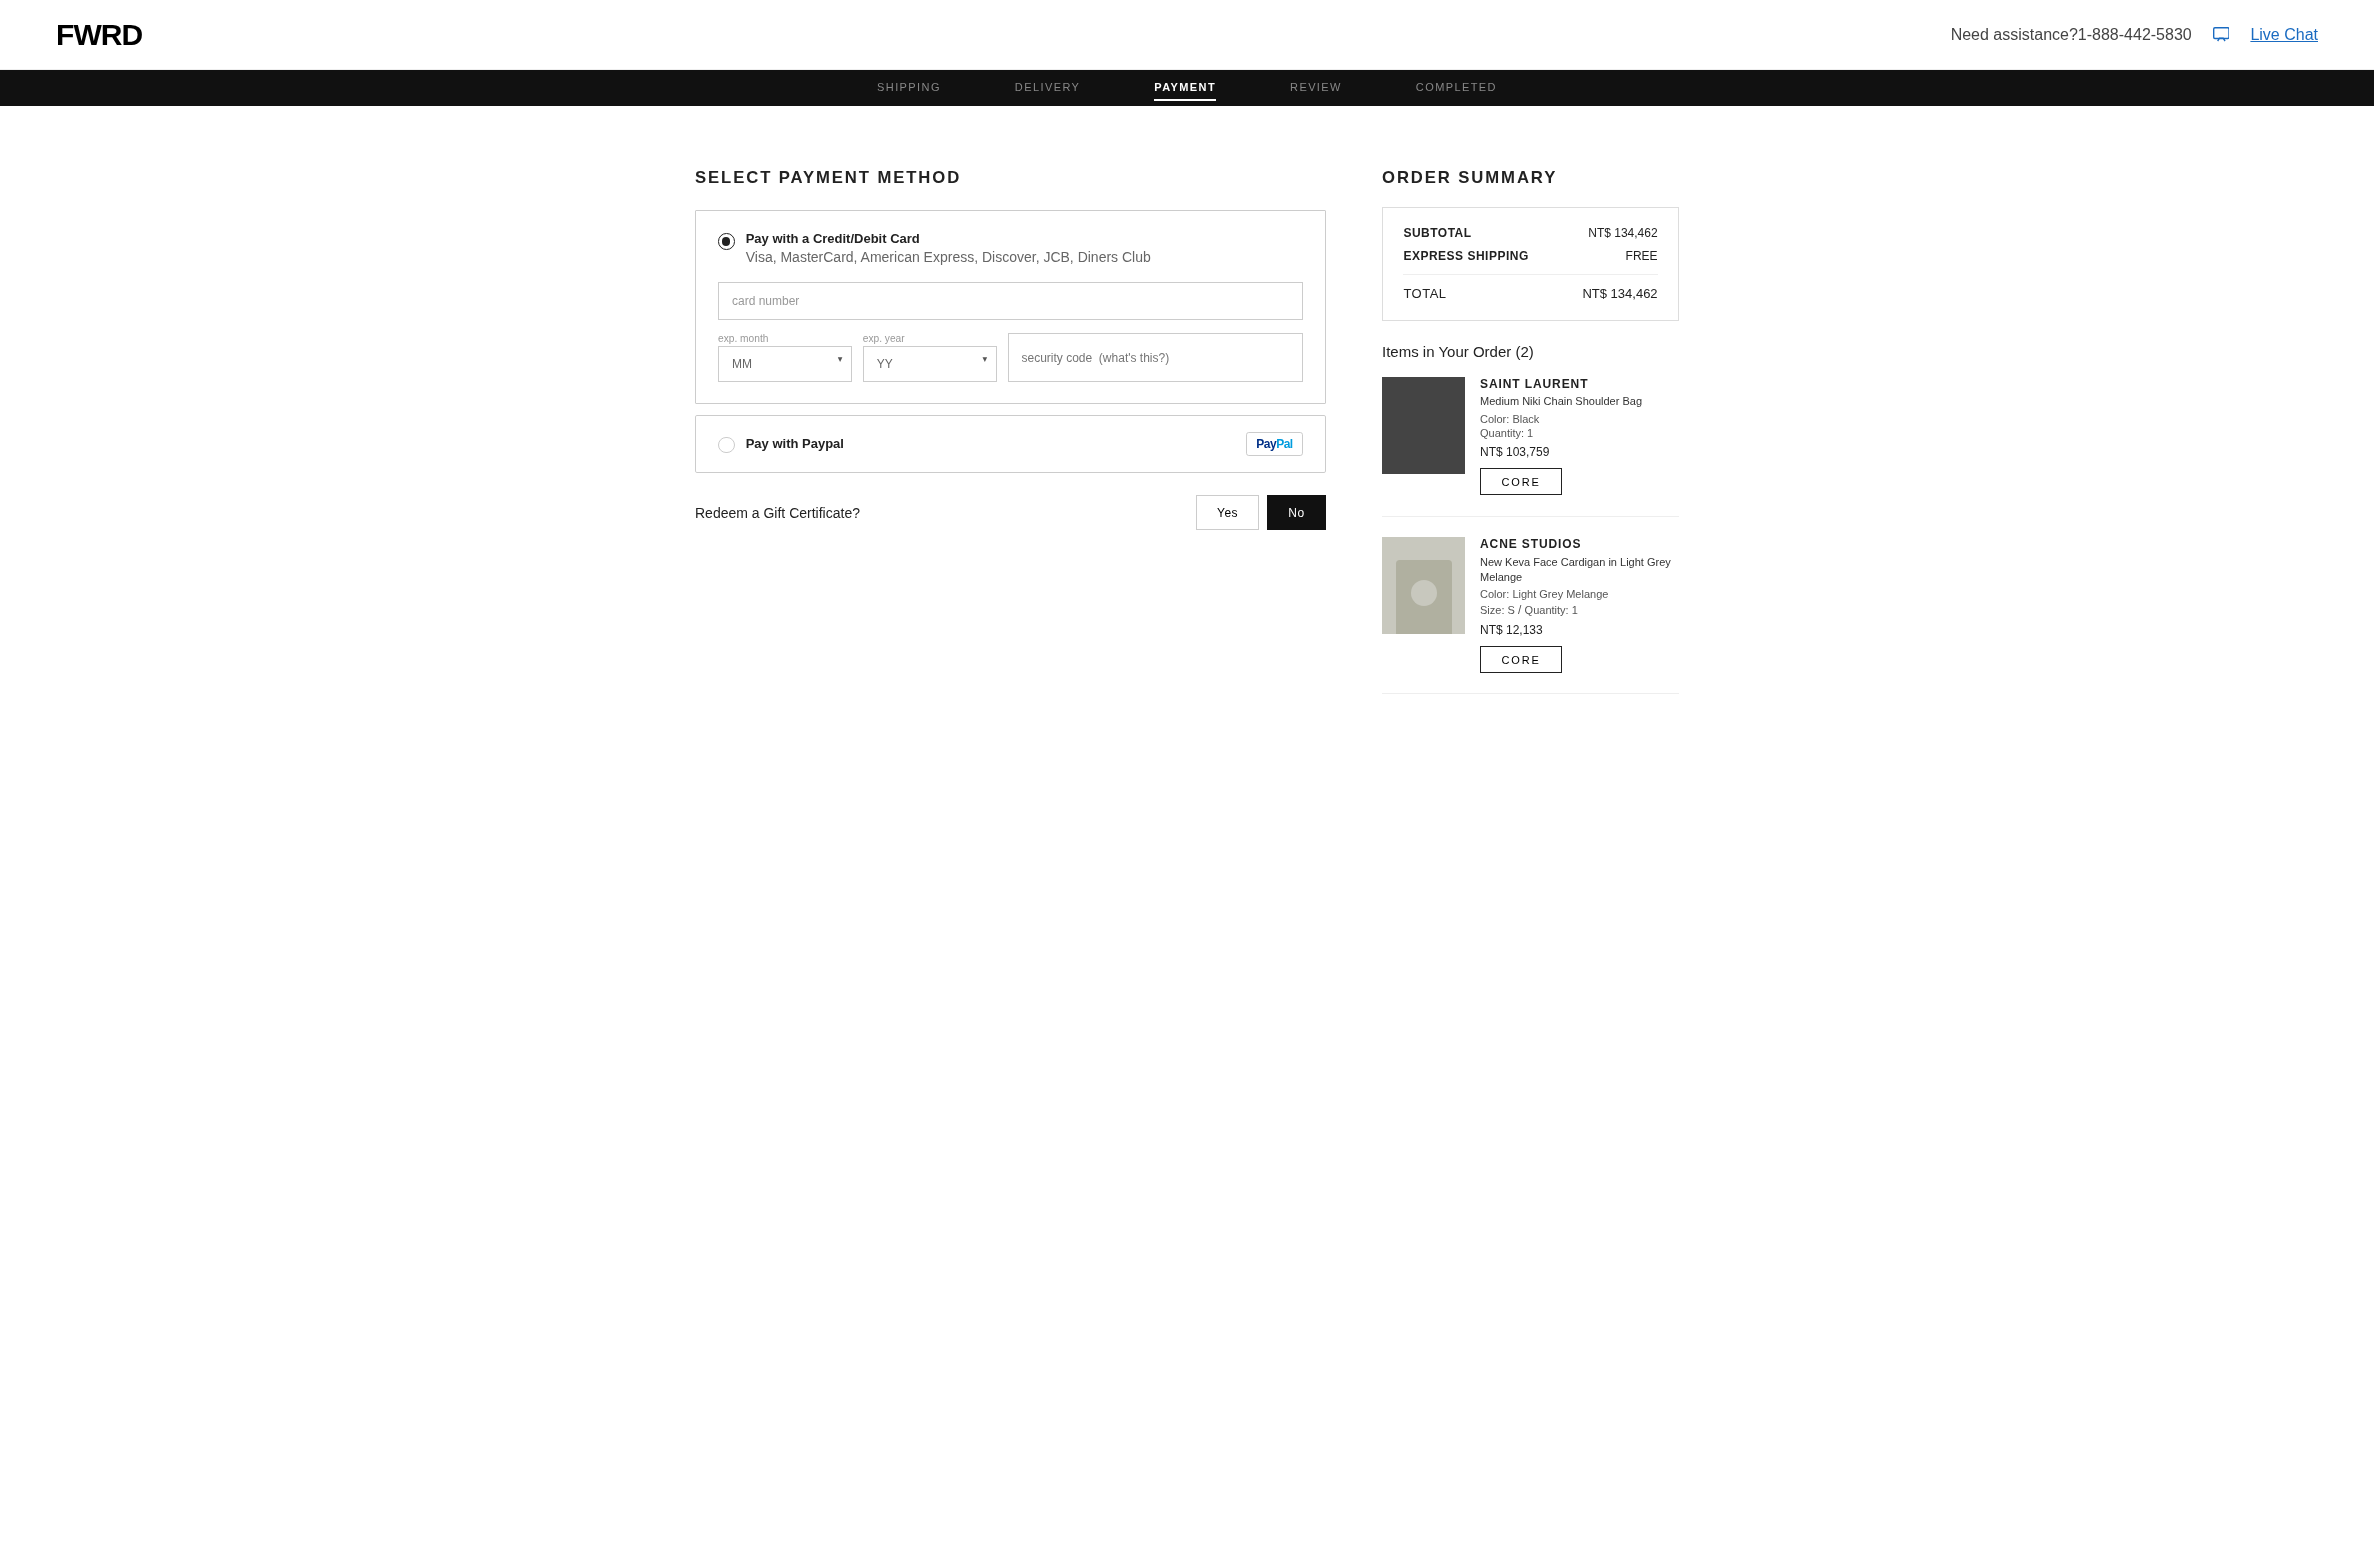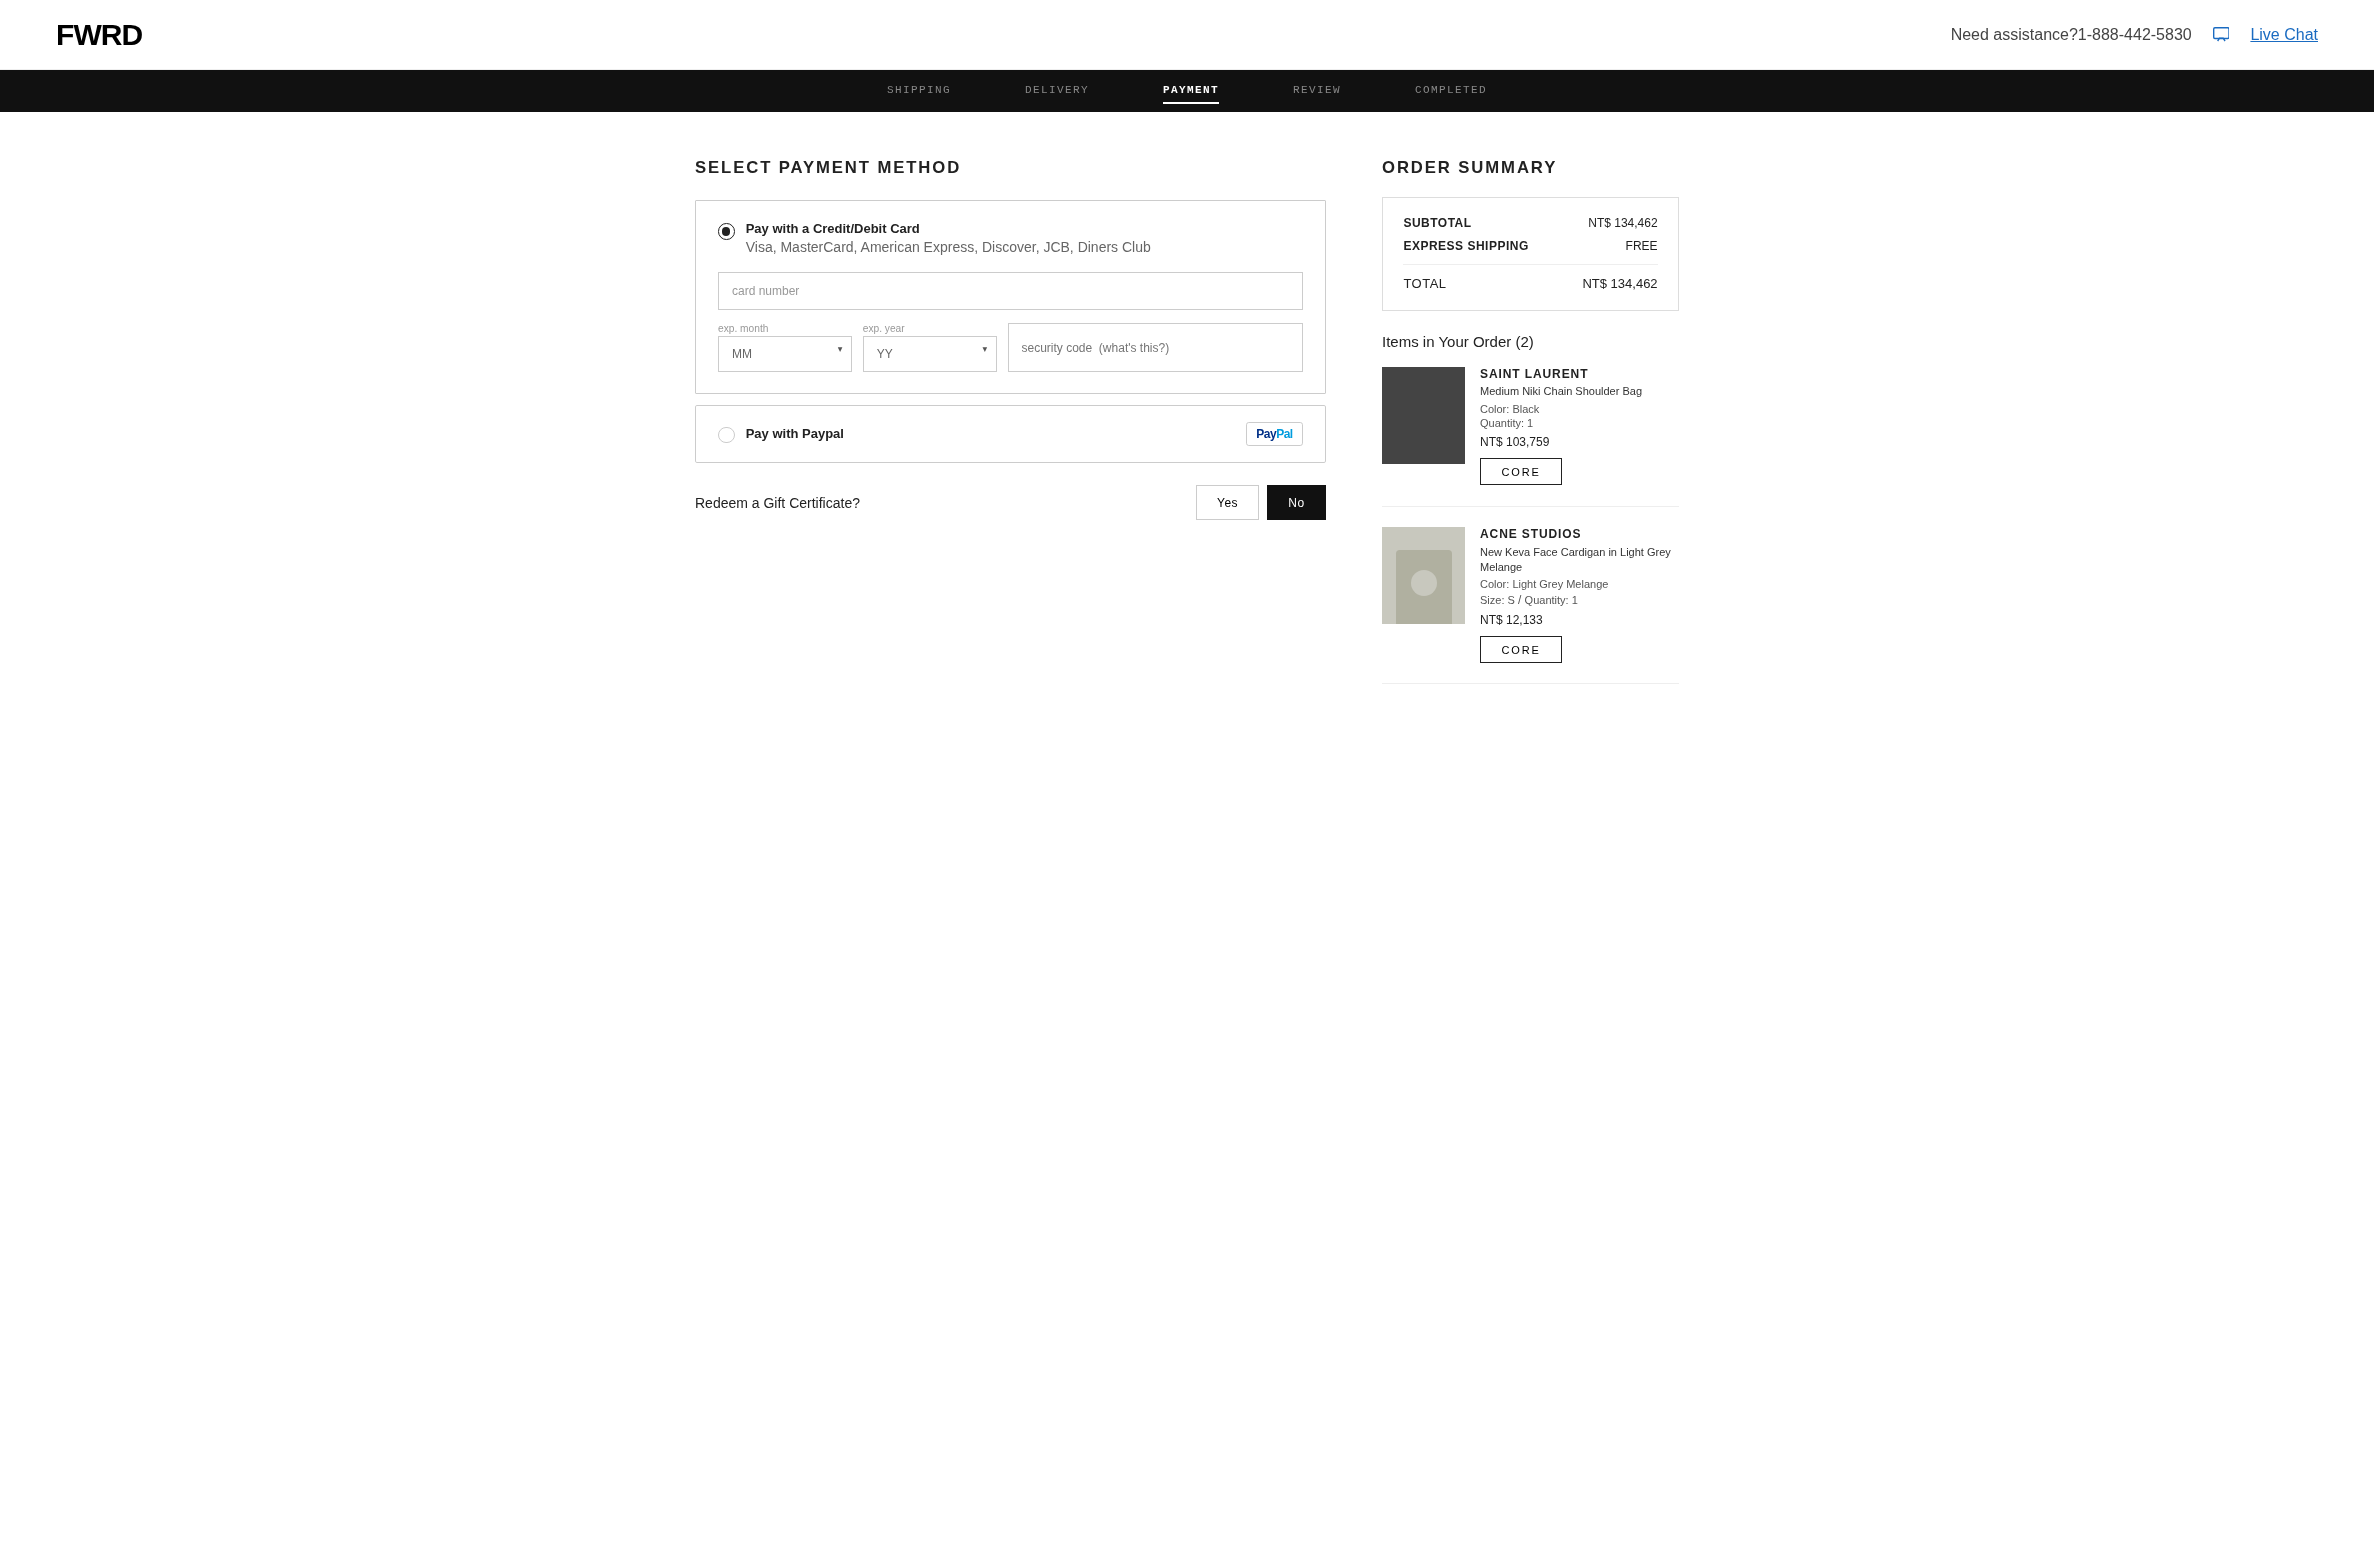--- a/index.html
+++ b/index.html
@@ -35,23 +35,22 @@
       align-items: center;
       gap: 4.6px;
     }
 
     
     .checkout-nav {
       background: #111;
       display: flex;
       justify-content: center;
       align-items: center;
-      height: 42px;
+      height: 36px;
       gap: 74px;
-      font-family: Liberation Mono, monospace;
     }
     .nav-step {
       color: #888;
       font-size: 11px;
       letter-spacing: 1.4px;
       text-transform: uppercase;
       cursor: pointer;
       padding-bottom: 1.9px;
       position: relative;
     }
@@ -68,21 +67,21 @@
       background: #fff;
     }
 
     
     .main-content {
       display: flex;
       justify-content: center;
       gap: 56px;
       padding: 46px 56px;
       max-width: 1206px;
-      margin: 0 auto;
+      margin: 16px auto;
     }
     .payment-section {
       flex: 1;
       max-width: 631px;
     }
     .order-summary-section {
       width: 297px;
       flex-shrink: 0;
     }
 

